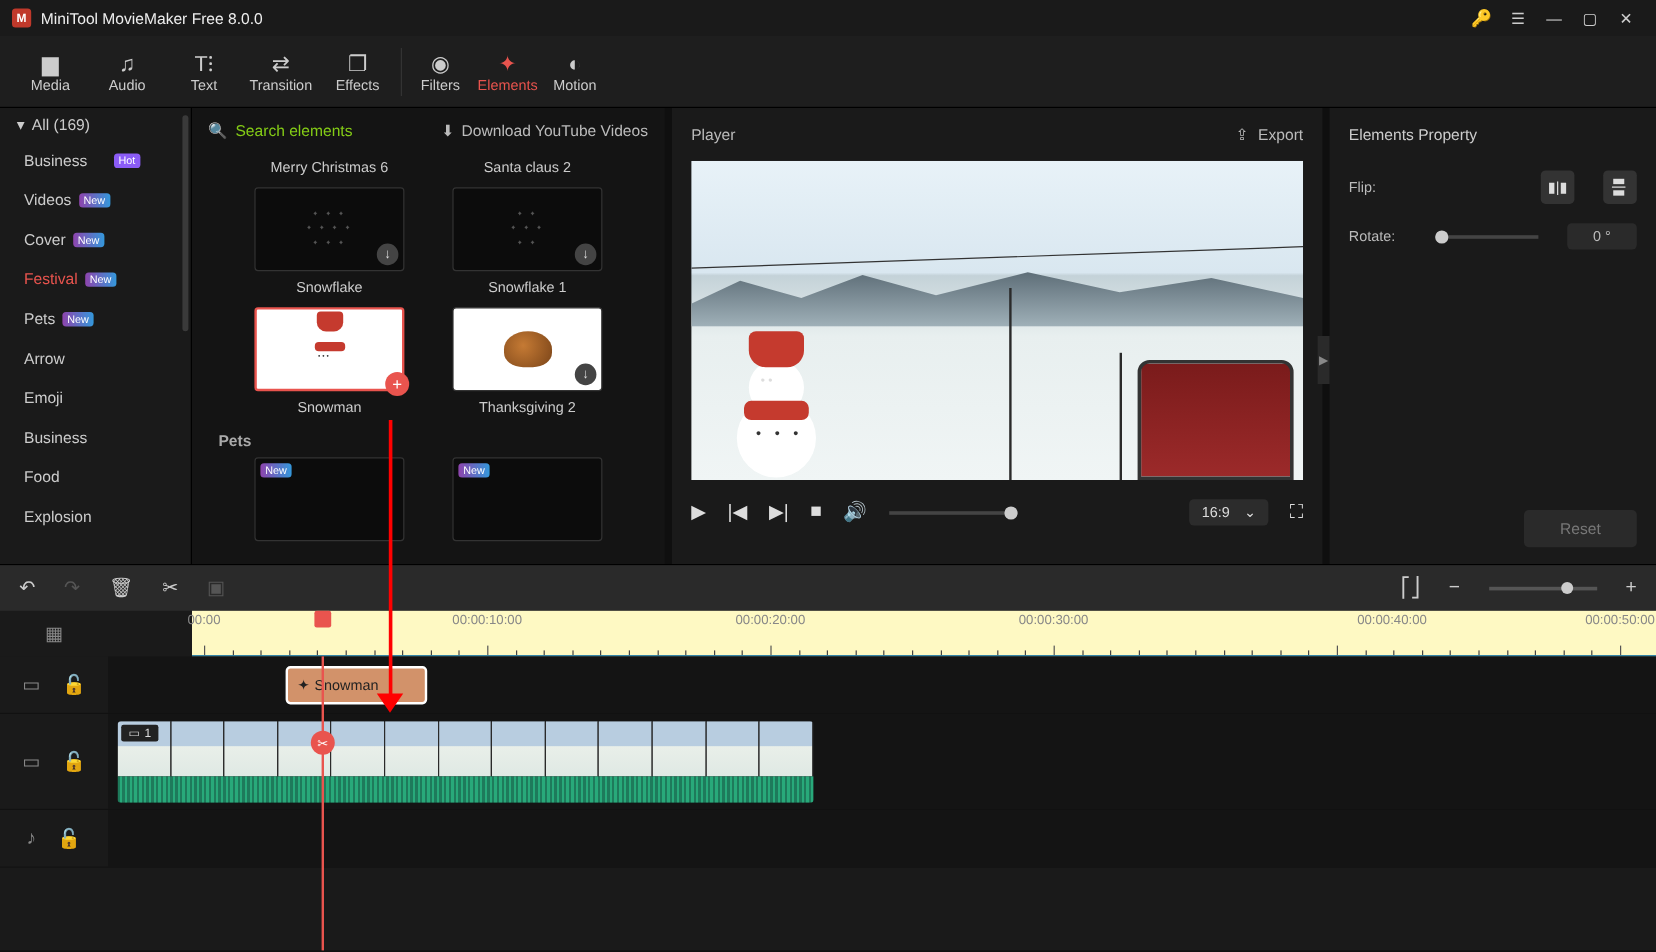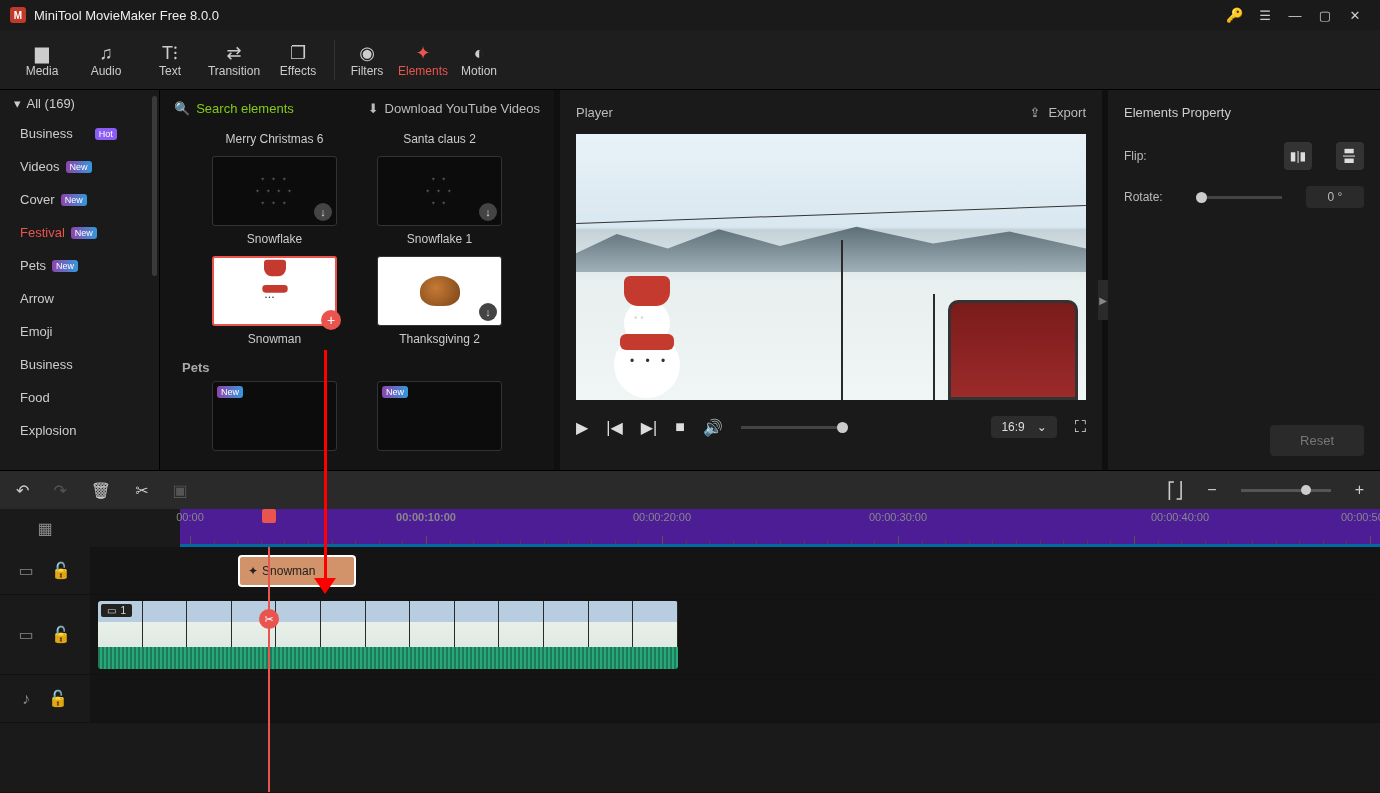--- a/index.html
+++ b/index.html
@@ -66,21 +66,21 @@
   .slider .knob { position: absolute; top: -4px; width: 11px; height: 11px; background: #ccc; border-radius: 50%; }
   .valuebox { width: 58px; background: #2a2a2a; text-align: center; padding: 4px 0; border-radius: 4px; font-size: 12px;}
   .resetbtn { position: absolute; bottom: 14px; right: 16px; background: #2a2a2a; color: #777; padding: 8px 30px; border-radius: 4px; font-size: 13px;}
   .collapse-tab { position:absolute; left:-10px; top:50%; width:10px; height:40px; background:#2a2a2a; display:flex; align-items:center; justify-content:center; color:#888; font-size:10px;}
   
   #tlwrap { height: 322px; background: #1a1a1a; border-top: 1px solid #000; display: flex; flex-direction: column; }
   #tltool { height: 38px; background: #2a2a2a; display: flex; align-items: center; padding: 0 16px; gap: 24px; color: #ccc; }
   #tltool .sp { flex: 1; }
   .zoomslider{ width:90px; height:3px; background:#555; position:relative;}
   .zoomslider .knob{ position:absolute; right:20px; top:-4px; width:10px; height:10px; background:#ccc; border-radius:50%;}
-  #ruler { height: 38px; background: #4c1d95; position: relative; margin-left: 90px; border-bottom:3px solid #0369a1;}
+  #ruler { height: 38px; background: #fef9c3; position: relative; margin-left: 70px; border-bottom:1px solid #0369a1;}
   .tickL { position:absolute; bottom:0; width:1px; height:8px; background:#555;}
   .tickS { position:absolute; bottom:0; width:1px; height:4px; background:#444;}
   .tlabel{ position:absolute; top:2px; font-size:11px; color:#888; transform:translateX(-50%);}
   .trackhdr { width:90px; background:#1a1a1a; display:flex; align-items:center; justify-content:center; gap:18px; color:#888;}
   .trk { display:flex; border-bottom:1px solid #111;}
   .trk .body { flex:1; background:#141414; position:relative;}
   .elemclip { position:absolute; top:8px; height:32px; background:#d2926a; border:2px solid #fff; border-radius:4px; display:flex; align-items:center; padding:0 8px; gap:4px; font-size:12px; color:#222;}
   .vidclip { position:absolute; top:6px; height:68px; border-radius:3px; overflow:hidden; display:flex; flex-direction:column;}
   .vidclip .thumbs{ flex:1; display:flex;}
   .vidclip .thumbs div{ flex:1; background:linear-gradient(#b8cde0 0%, #b8cde0 45%, #e9efe9 46%, #dfe9e4 100%); border-right:1px solid #2a2a2a;}
@@ -367,21 +367,21 @@
         <div class="tickS" style="left: 33.6px;"></div>
         <div class="tickS" style="left: 57.2px;"></div>
         <div class="tickS" style="left: 80.8px;"></div>
         <div class="tickS" style="left: 104.4px;"></div>
         <div class="tickS" style="left: 128px;"></div>
         <div class="tickS" style="left: 151.6px;"></div>
         <div class="tickS" style="left: 175.2px;"></div>
         <div class="tickS" style="left: 198.8px;"></div>
         <div class="tickS" style="left: 222.4px;"></div>
         <div class="tickL" style="left: 246px;"></div>
-        <div class="tlabel" style="left: 246px; font-weight: bold;">00:00:10:00</div>
+        <div class="tlabel" style="left: 246px;">00:00:10:00</div>
         <div class="tickS" style="left: 269.6px;"></div>
         <div class="tickS" style="left: 293.2px;"></div>
         <div class="tickS" style="left: 316.8px;"></div>
         <div class="tickS" style="left: 340.4px;"></div>
         <div class="tickS" style="left: 364px;"></div>
         <div class="tickS" style="left: 387.6px;"></div>
         <div class="tickS" style="left: 411.2px;"></div>
         <div class="tickS" style="left: 434.8px;"></div>
         <div class="tickS" style="left: 458.4px;"></div>
         <div class="tickL" style="left: 482px;"></div>

